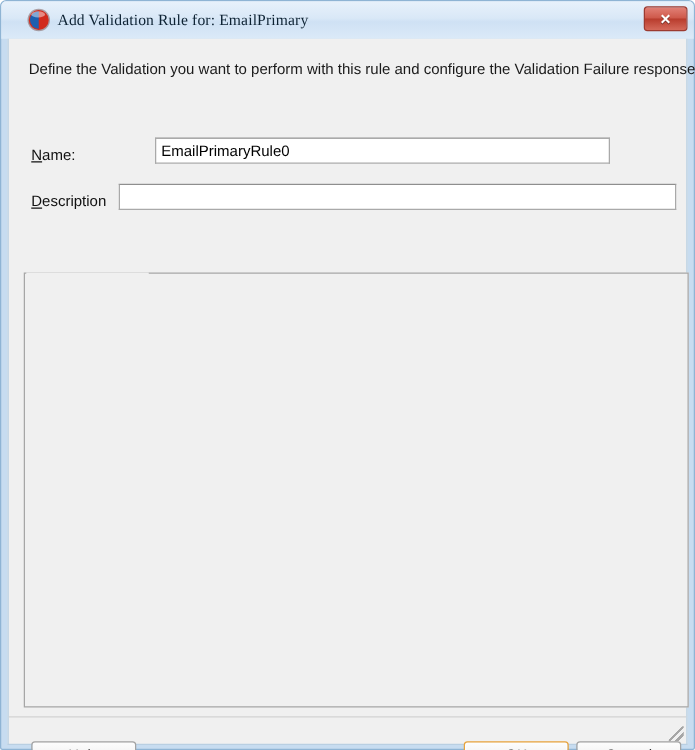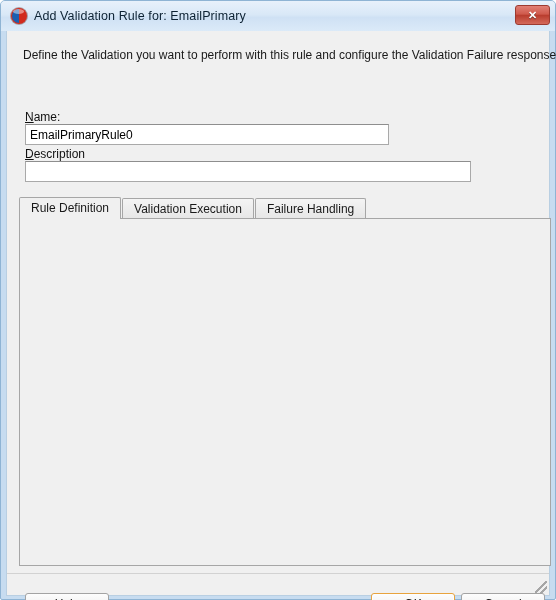--- a/index.html
+++ b/index.html
@@ -30,23 +30,24 @@
   }
 
   
   .titlebar {
     height: 30px;
     position: relative;
     background: linear-gradient(to bottom, #e8f1fb 0%, #d9e8f7 45%, #cfe1f4 55%, #dbeaf8 100%);
     border-radius: 4px 4px 0 0;
     display: flex;
     align-items: center;
-    padding-left: 6px;
+    padding-left: 18px;
     margin: 0 -5px;
     box-sizing: border-box;
+    font-family: Liberation Serif, serif;
   }
   .app-icon {
     width: 16px; height: 16px;
     border-radius: 50%;
     margin-right: 7px;
     margin-left: 4px;
     background: #d12b1e;
     position: relative;
     overflow: hidden;
     box-shadow: 0 0 0 1px rgba(80,20,10,.35);
@@ -108,23 +109,22 @@
     left: 16px; top: 17px;
     font-size: 12px;
     color: #1a1a1a;
     white-space: nowrap;
   }
 
   
   .frow {
     position: absolute;
     display: flex;
-    align-items: flex-start;
+    align-items: flex-end;
     left: 18px;
-    flex-direction: column;
   }
   .flabel {
     width: 70px;
     font-size: 12px;
     color: #111;
   }
   .flabel.dis { color: #a0a0a0; }
   u { text-decoration: underline; }
 
   .textbox {
@@ -378,40 +378,29 @@
       <span>✕</span>
     </div>
   </div>
 
   <div class="client">
 
     <div class="intro">Define the Validation you want to perform with this rule and configure the Validation Failure response.</div>
 
     <div class="frow" style="top:79px;">
       <span class="flabel"><u>N</u>ame:</span>
-      <input class="textbox" style="width: 364px;" value="EmailPrimaryRule0">
+      <input class="textbox" style="width: 364px; margin-left: 29px;" value="EmailPrimaryRule0">
     </div>
 
     <div class="frow" style="top:116px;">
       <span class="flabel"><u>D</u>escription</span>
       <input class="textbox" style="width: 446px;" placeholder="">
     </div>
 
 
-    <div class="tabstrip">
-      <div class="tab active">
-        <span>Rule Definition</span>
-      </div>
-      <div class="tab">
-        <span>Validation Execution</span>
-      </div>
-      <div class="tab">
-        <span>Failure Handling</span>
-      </div>
-    </div>
 
     <div class="tabpanel">
       <div class="covermask"></div>
     </div>
 
     <div class="frow" style="top:198px; left:25px;">
       <span class="flabel dis"><u>A</u>ttribute:</span>
       <div class="combo disabled" style="width:293px;">
         <span>EmailPrimary</span>
         <span class="arrow"></span>

